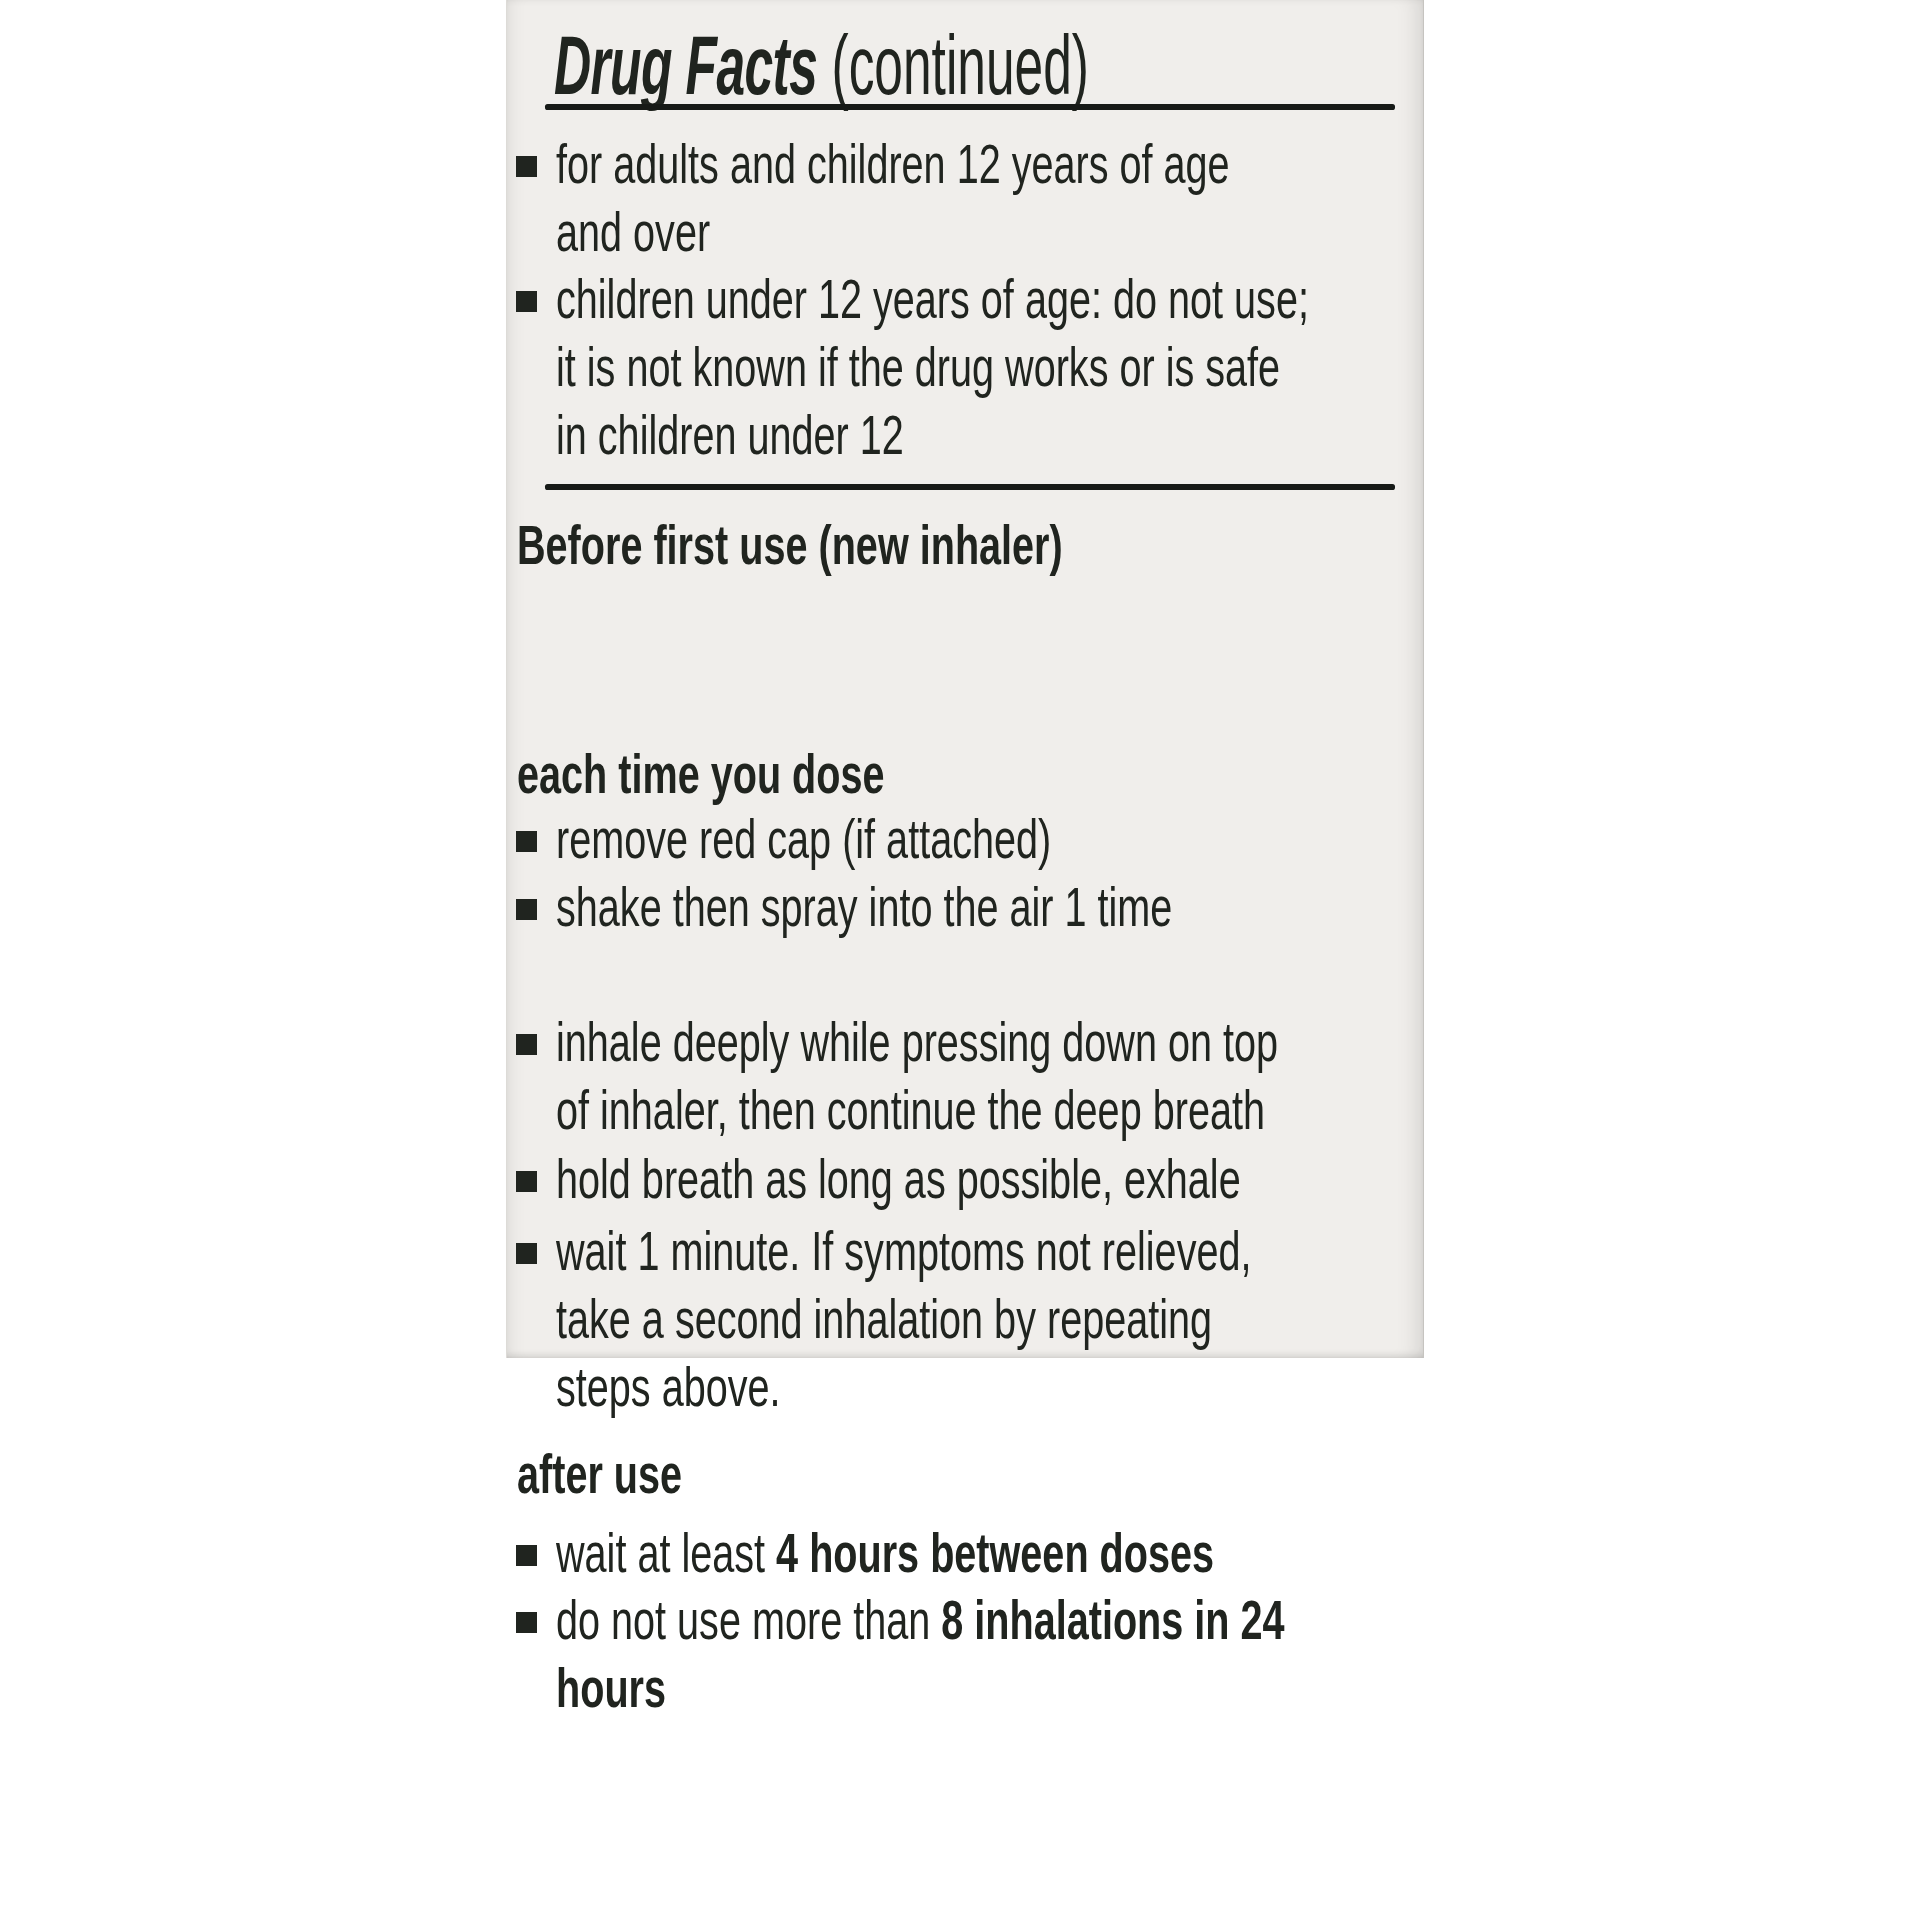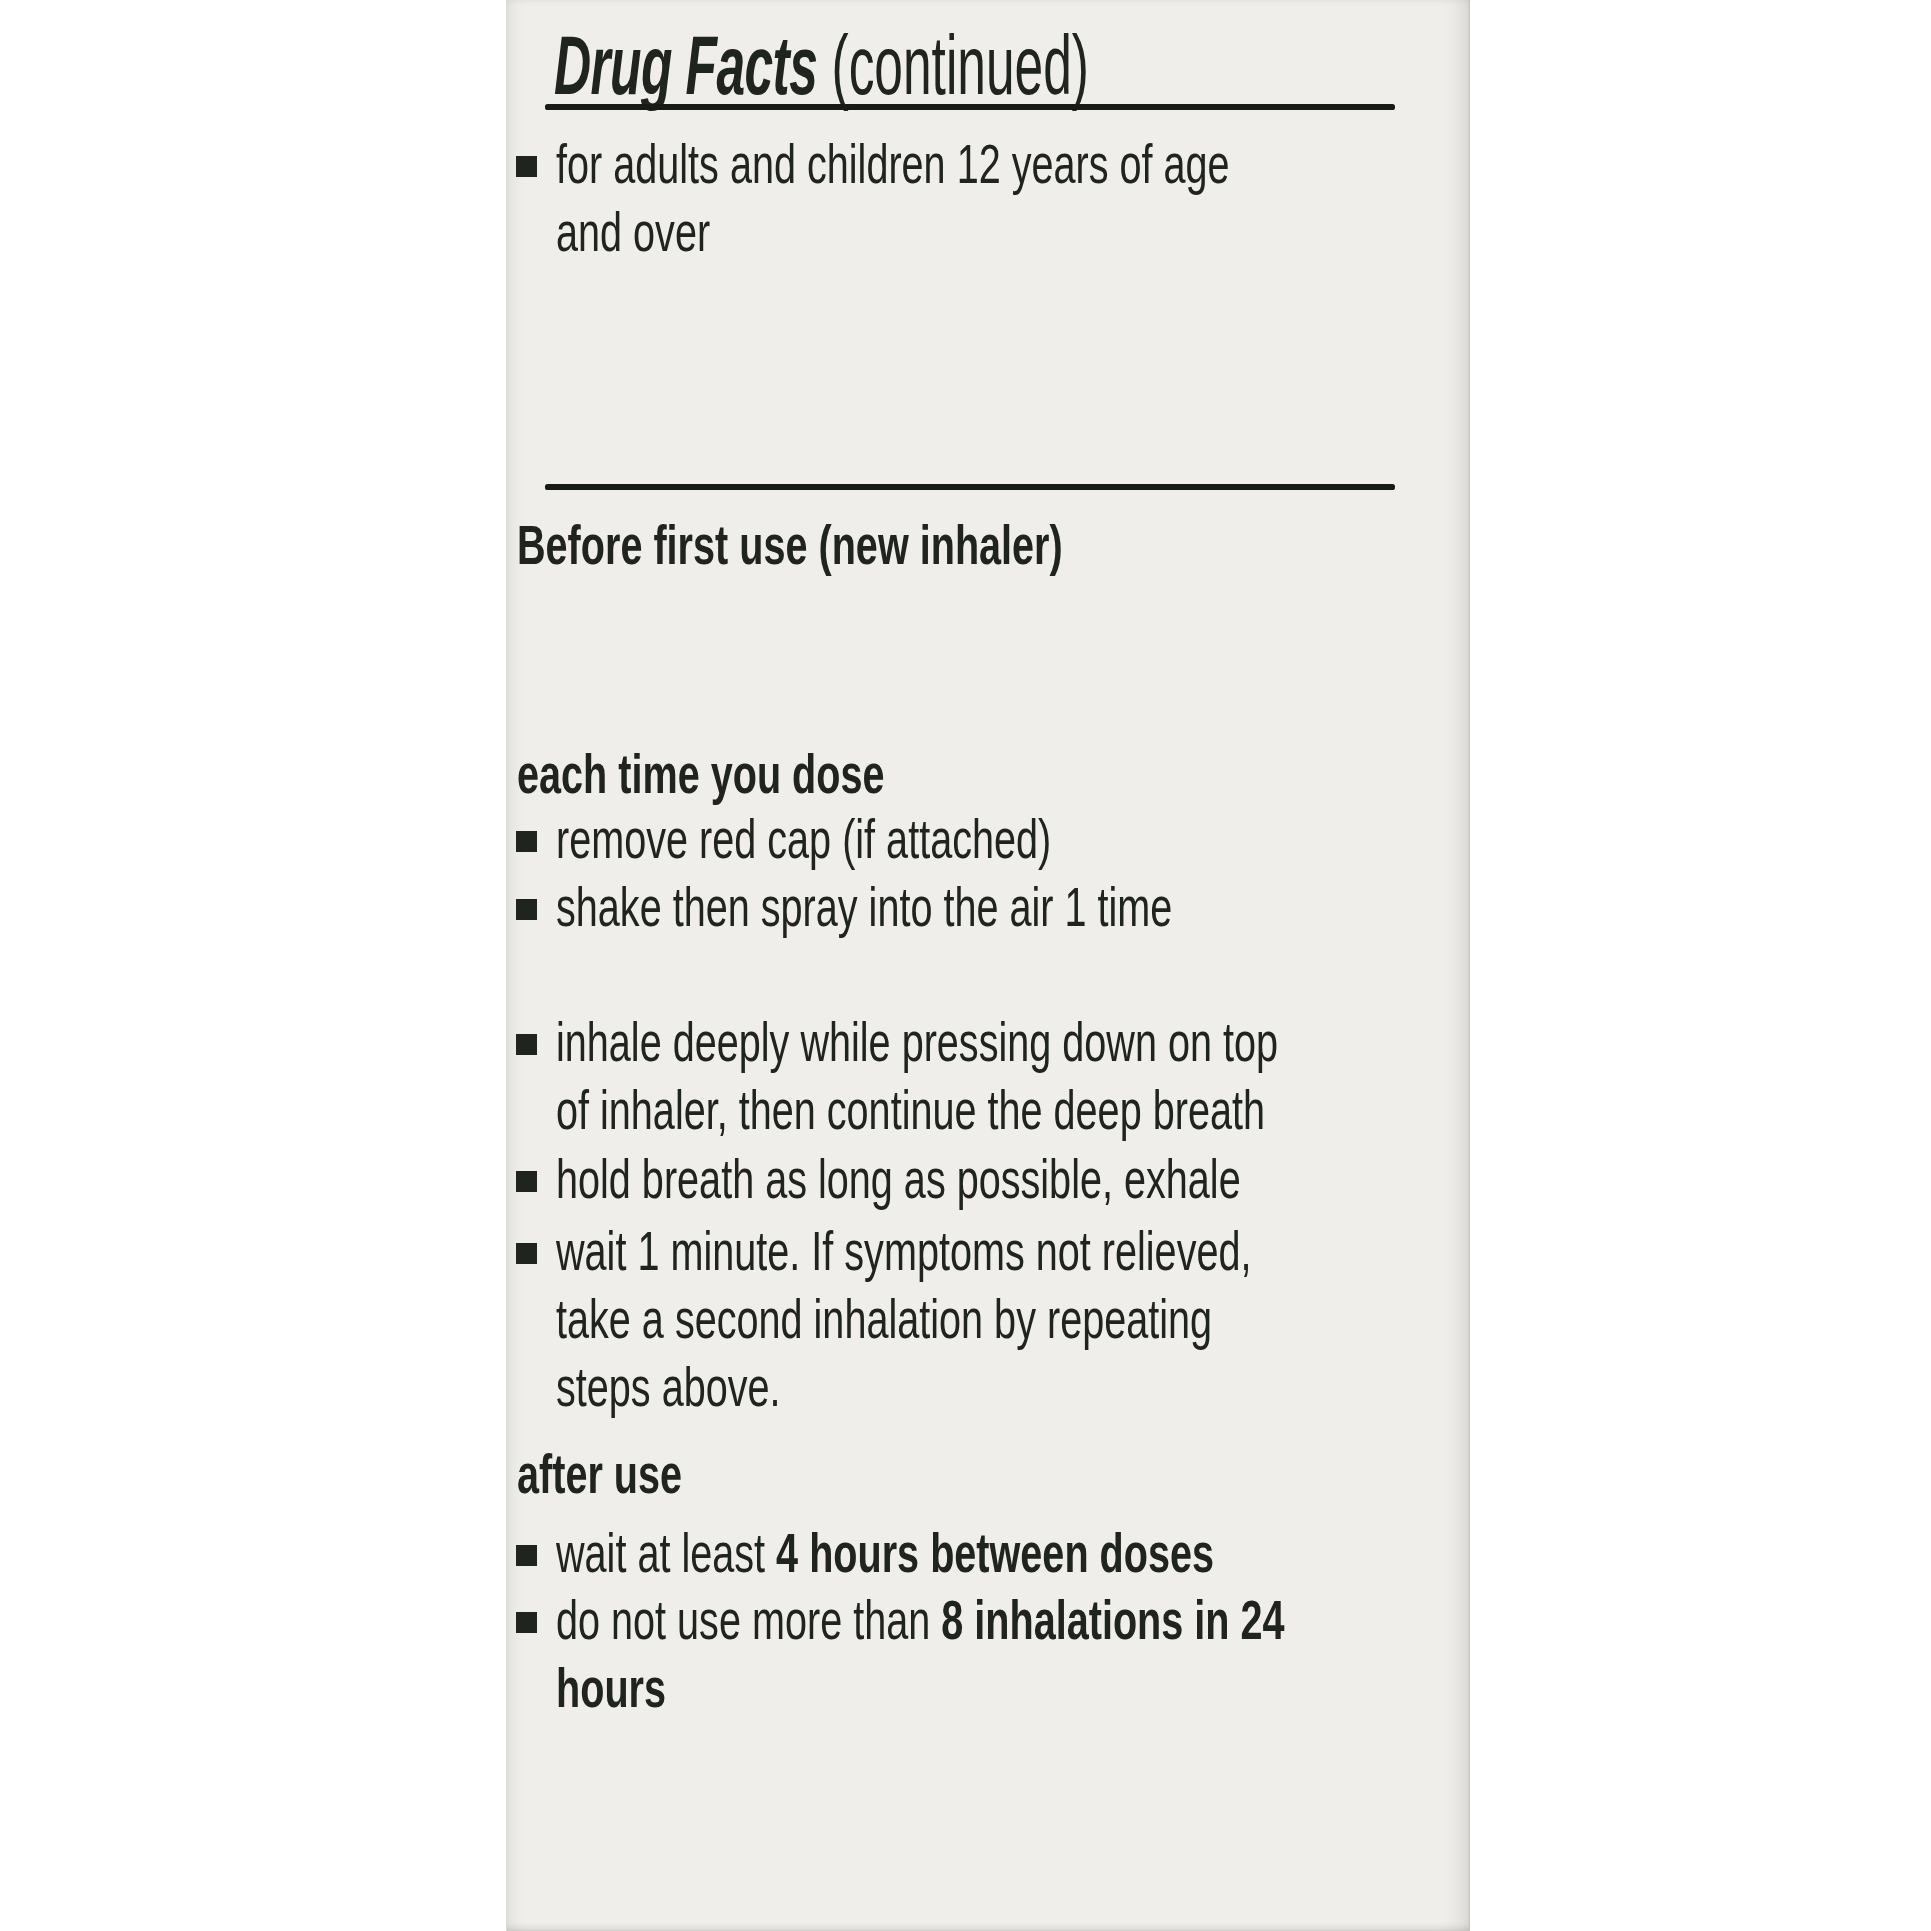--- a/index.html
+++ b/index.html
@@ -11,30 +11,29 @@
   }
   html,body{margin:0;padding:0;}
   body{
     width:1931px;height:1931px;position:relative;
     background:var(--page-bg);
     font-family:"Liberation Sans", sans-serif;
     color:var(--text);
     overflow:hidden;
   }
   .panel{
-    position:absolute;left:506px;top:0;width:916px;height:1931px;
+    position:absolute;left:506px;top:0;width:916px;height:1358px;
     background:var(--panel-bg);
     border-left:0.9px solid #dddbd7;
     border-right:1.8px solid var(--panel-edge);
     box-shadow:
       inset 16px 0 19.3px -16px rgba(0,0,0,0.10),
       inset -19.3px 0 23px -16px rgba(0,0,0,0.14),
       inset 0 -6.1px 8px -5.3px rgba(0,0,0,0.18),
       inset 0 4.4px 6.1px -4.4px rgba(0,0,0,0.06);
-    padding-left: 46px;
   }
   .title{
     position:absolute;left:47px;top:22px;
     font-size:83px;line-height:88px;white-space:nowrap;
     transform:scaleX(0.62);transform-origin:0 0;
   }
   .t-main{font-weight:bold;font-style:italic;letter-spacing:-0.9px;}
   .t-suffix{font-weight:normal;font-style:normal;}
   .rule{
     position:absolute;left:38px;width:850px;height:6.1px;
@@ -61,20 +60,28 @@
 
   <div class="title"><span class="t-main">Drug Facts</span><span class="t-suffix"> (continued)</span></div>
 
   <div class="rule" style="top:104px"></div>
 
   <div class="item" style="top:130px">
     <span class="marker"></span>
     <div class="btext condense">
       <div class="line">for adults and children 12 years of age</div>
       <div class="line">and over</div>
+    </div>
+  </div>
+  <div class="item" style="top:265px">
+    <span class="marker"></span>
+    <div class="btext condense">
+      <div class="line">children under 12 years of age: do not use;</div>
+      <div class="line">it is not known if the drug works or is safe</div>
+      <div class="line">in children under 12</div>
     </div>
   </div>
 
   <div class="rule" style="top:484px"></div>
 
   <div class="heading" style="top:511px">
     <div class="condense">
         <div class="line">Before first use (new inhaler)</div>
       </div>
   </div>

